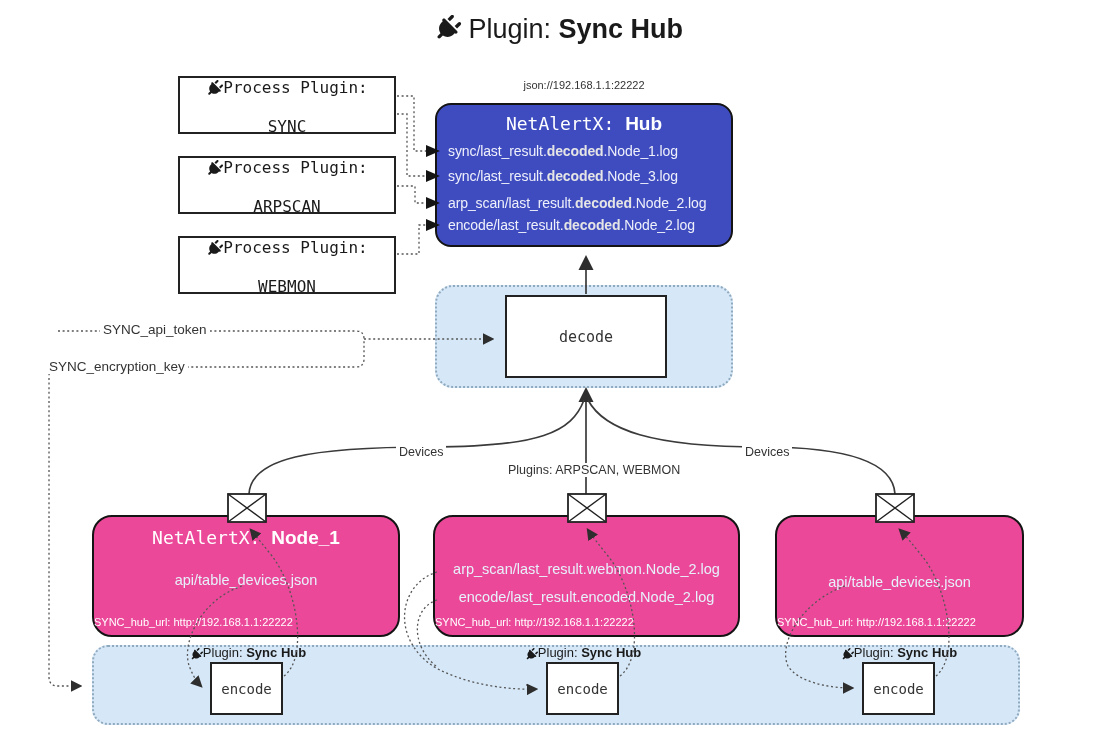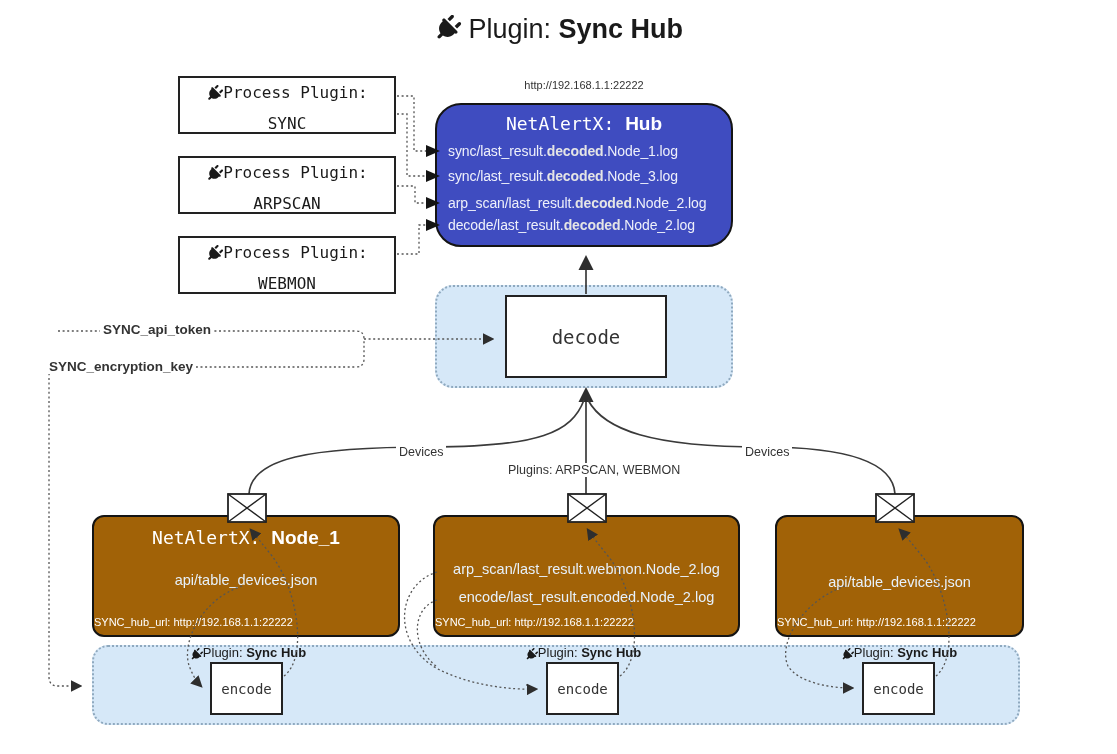--- a/index.html
+++ b/index.html
@@ -7,46 +7,46 @@
          font-family:"Liberation Sans","DejaVu Sans",sans-serif;color:#222;}
   .mono{font-family:"DejaVu Sans Mono","Liberation Mono",monospace;}
   svg.overlay{position:absolute;left:0;top:0;z-index:5;pointer-events:none;}
   .plug{overflow:visible;vertical-align:-4px;}
 
   .title{position:absolute;left:0;top:14px;width:100%;text-align:center;font-size:27px;color:#1a1a1a;z-index:2;}
   .title b{font-weight:bold;}
   .hub-url{position:absolute;left:435px;top:79px;width:298px;text-align:center;font-size:11px;color:#333;z-index:2;}
 
   .hub{position:absolute;left:435px;top:103px;width:298px;height:144px;background:#3f4cc0;
-       border:2px solid #141414;border-radius:26px;box-sizing:border-box;z-index:2;color:#f2f3fb;}
+       border:2px solid #141414;border-radius:16px;box-sizing:border-box;z-index:2;color:#f2f3fb;}
   .hub-title{position:absolute;left:0;top:8px;width:100%;text-align:center;font-size:18px;color:#fff;}
   .hub-title .mono{font-size:18px;}
   .hub-title b{font-size:19px;}
   .hub-line{position:absolute;left:11px;right:2px;height:20px;font-size:14px;letter-spacing:-0.1px;white-space:nowrap;color:#eef0fa;}
   .hub-line b{font-weight:bold;color:#e5e5e5;}
 
   .pbox{position:absolute;left:178px;width:218px;height:58px;background:#fff;border:2px solid #222;
-        box-sizing:border-box;text-align:center;z-index:2;padding-top:5px;}
+        box-sizing:border-box;text-align:center;z-index:2;}
   .pbox .l1{font-family:"DejaVu Sans Mono","Liberation Mono",monospace;font-size:16px;color:#1a1a1a;}
-  .pbox .l2{font-family:"DejaVu Sans Mono","Liberation Mono",monospace;font-size:16px;color:#1a1a1a;margin-top:12px;}
+  .pbox .l2{font-family:"DejaVu Sans Mono","Liberation Mono",monospace;font-size:16px;color:#1a1a1a;margin-top:20px;}
 
   .panel{position:absolute;background:#d6e8f8;border:2px dotted #8fa9bf;box-sizing:border-box;z-index:1;}
   .decode-panel{left:435px;top:285px;width:298px;height:103px;border-radius:18px;}
   .bottom-panel{left:92px;top:645px;width:928px;height:80px;border-radius:16px;}
 
   .iobox{position:absolute;background:#fff;border:2px solid #222;box-sizing:border-box;z-index:2;
          display:flex;align-items:center;justify-content:center;font-family:"DejaVu Sans Mono","Liberation Mono",monospace;color:#333;}
-  .decode-box{left:505px;top:295px;width:162px;height:83px;font-size:19px;}
+  .decode-box{left:505px;top:295px;width:162px;height:83px;font-size:15px;}
   .encode-box{width:73px;height:53px;font-size:14px;top:662px;}
 
-  .lbl{position:absolute;background:#fff;color:#333;padding:0 3px;z-index:6;font-size:13.5px;white-space:nowrap;font-weight:bold;}
+  .lbl{position:absolute;background:#fff;color:#333;padding:0 3px;z-index:6;font-size:13.5px;white-space:nowrap;}
   .edge-lbl{position:absolute;background:#fff;color:#333;padding:0 3px;z-index:6;font-size:12.5px;white-space:nowrap;}
 
-  .node{position:absolute;top:515px;height:122px;background:#a16207;border:2px solid #141414;
-        border-radius:12px;box-sizing:border-box;z-index:2;color:#fff;}
+  .node{position:absolute;top:515px;height:122px;background:#ec4899;border:2px solid #141414;
+        border-radius:20px;box-sizing:border-box;z-index:2;color:#fff;}
   .node-title{position:absolute;left:0;top:10px;width:100%;text-align:center;font-size:18px;color:#fff;white-space:nowrap;}
   .node-title b{font-size:19px;}
   .node-line{position:absolute;left:0;width:100%;text-align:center;font-size:14.5px;color:#e7f1fb;white-space:nowrap;}
   .node-footer{position:absolute;left:0;bottom:7px;width:100%;font-size:11px;color:#fff;white-space:nowrap;}
 
   .enc-lbl{position:absolute;top:645px;width:140px;text-align:center;font-size:13px;color:#1a1a1a;z-index:2;white-space:nowrap;}
   .enc-lbl b{font-weight:bold;}
 </style>
 </head>
 <body>
@@ -114,28 +114,28 @@
 
   <div class="title">
     <svg class="plug" width="27" height="27" viewBox="0 0 384 512">
         <g transform="rotate(45 192 256)">
           <use href="#plugpath"></use>
         </g>
       </svg>
     <span>Plugin: </span><b>Sync Hub</b>
   </div>
 
-  <div class="hub-url">http://192.168.1.1:22222</div>
+  <div class="hub-url">json://192.168.1.1:22222</div>
 
   <div class="hub">
     <div class="hub-title"><span class="mono">NetAlertX: </span><b>Hub</b></div>
     <div class="hub-line" style="top:38px"><span>sync/last_result.</span><b>decoded</b><span>.Node_1.log</span></div>
     <div class="hub-line" style="top:63px"><span>sync/last_result.</span><b>decoded</b><span>.Node_3.log</span></div>
     <div class="hub-line" style="top:90px"><span>arp_scan/last_result.</span><b>decoded</b><span>.Node_2.log</span></div>
-    <div class="hub-line" style="top:112px"><span>decode/last_result.</span><b>decoded</b><span>.Node_2.log</span></div>
+    <div class="hub-line" style="top:112px"><span>encode/last_result.</span><b>decoded</b><span>.Node_2.log</span></div>
   </div>
 
   <div class="pbox" style="top:76px">
     <div class="l1"><svg class="plug" width="17" height="17" viewBox="0 0 384 512">
           <g transform="rotate(45 192 256)">
             <use href="#plugpath"></use>
           </g>
         </svg><span>Process Plugin:</span></div>
     <div class="l2">SYNC</div>
   </div>

